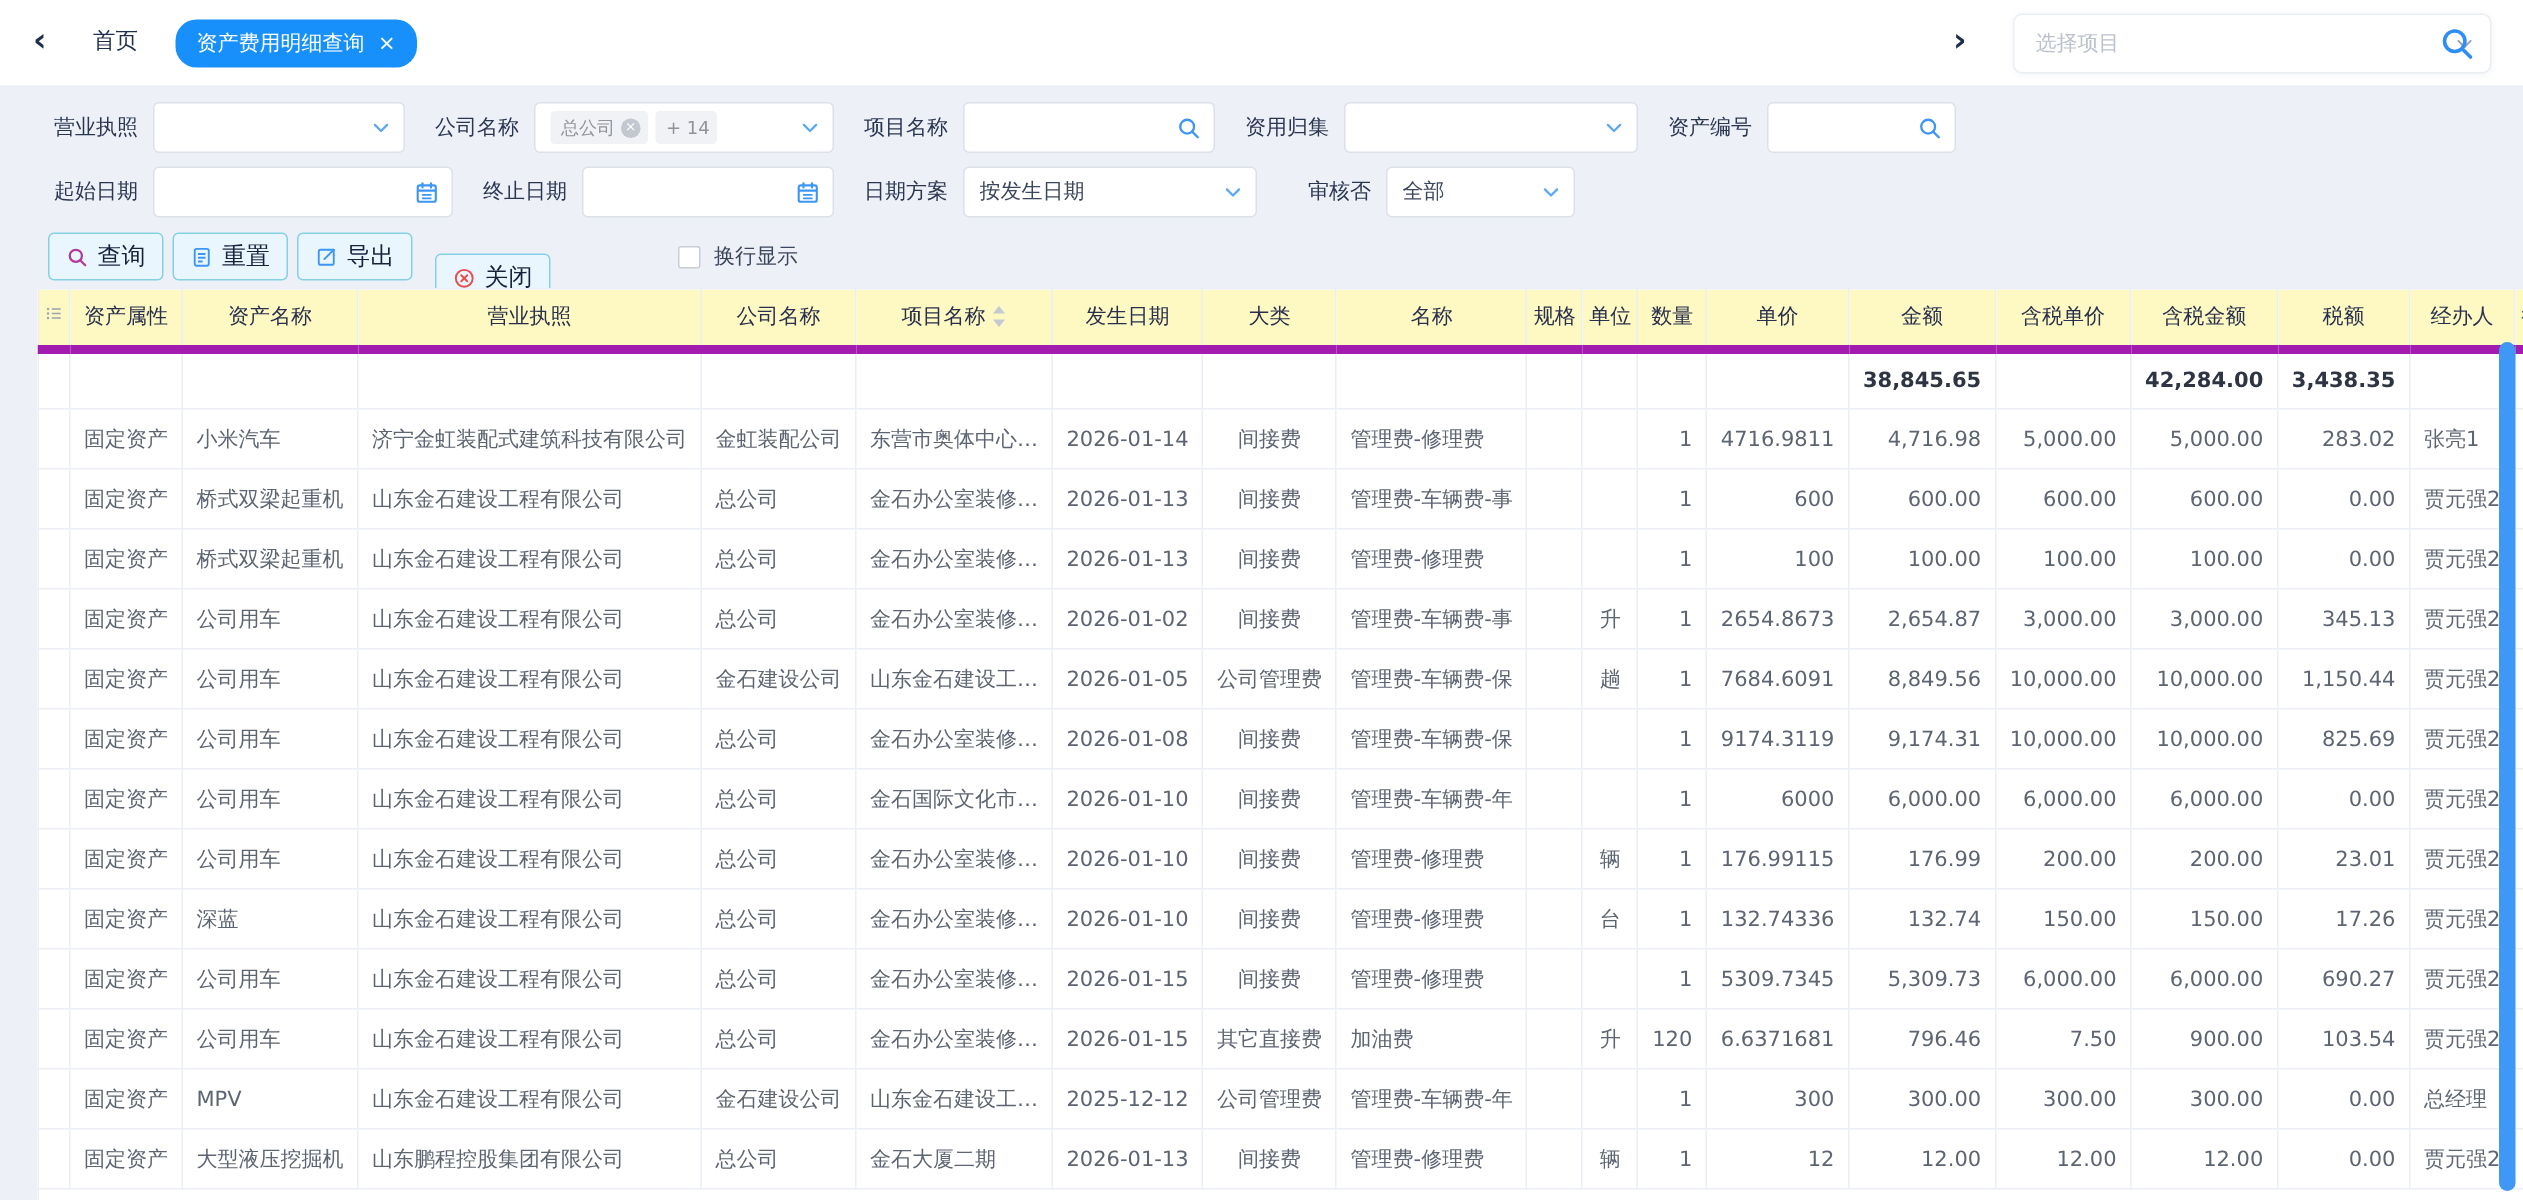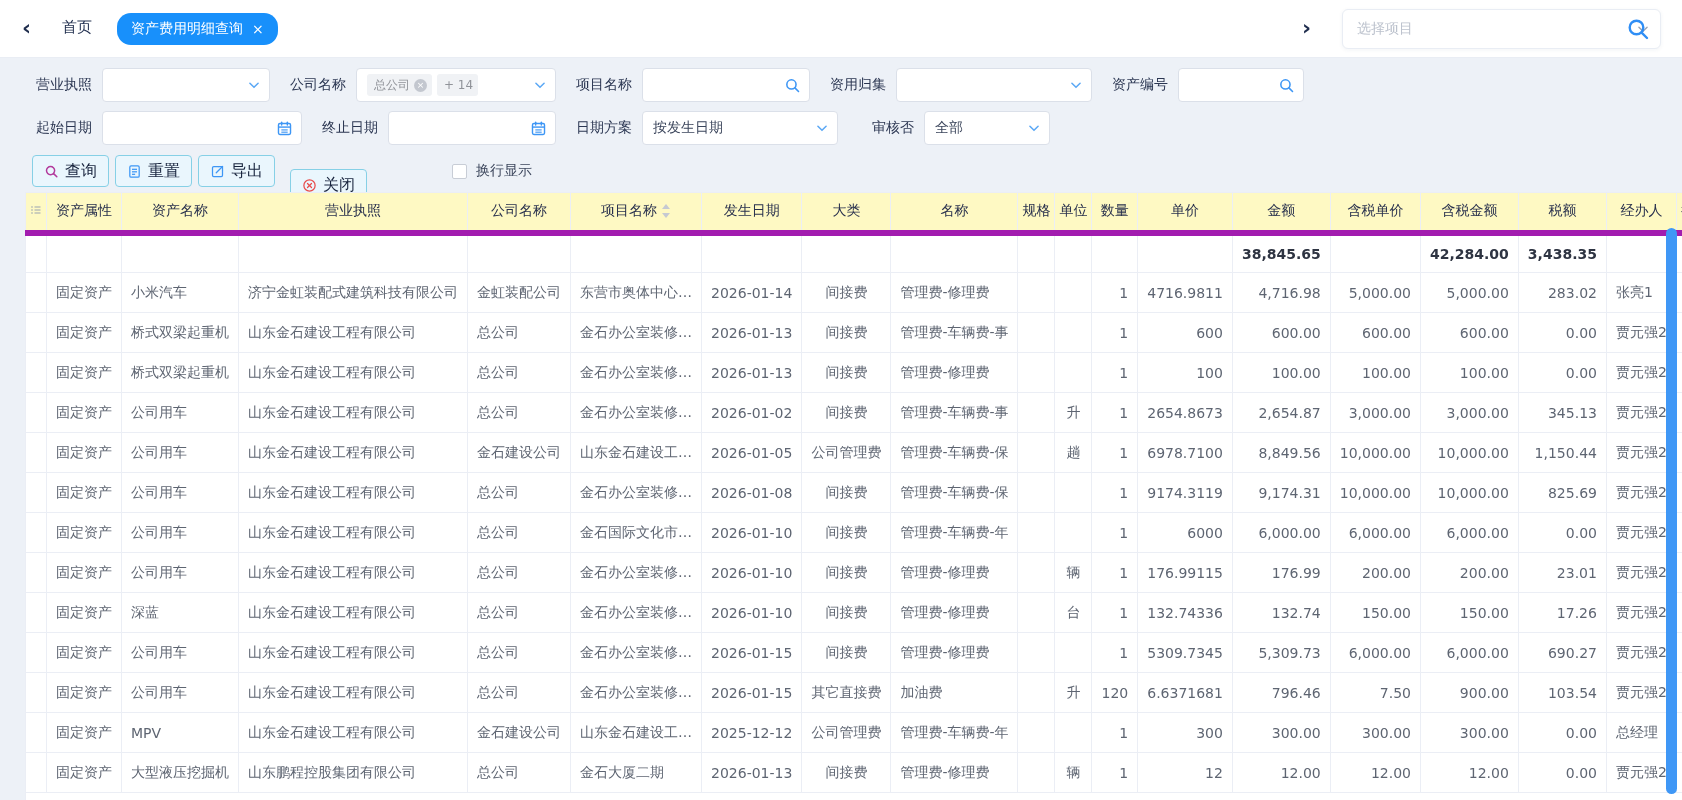--- a/index.html
+++ b/index.html
@@ -432,21 +432,21 @@
           <td class="a-l">公司用车</td>
           <td class="a-l">山东金石建设工程有限公司</td>
           <td class="a-l">金石建设公司</td>
           <td class="a-l">山东金石建设工…</td>
           <td class="a-c">2026-01-05</td>
           <td class="a-c">公司管理费</td>
           <td class="a-l">管理费-车辆费-保</td>
           <td class="a-c"></td>
           <td class="a-c">趟</td>
           <td class="a-r">1</td>
-          <td class="a-r">6978.7100</td>
+          <td class="a-r">7684.6091</td>
           <td class="a-r">8,849.56</td>
           <td class="a-r">10,000.00</td>
           <td class="a-r">10,000.00</td>
           <td class="a-r">1,150.44</td>
           <td class="a-l">贾元强2</td>
           <td class="a-l"></td>
         </tr>
         <tr class="">
           <td class="a-c"></td>
           <td class="a-l">固定资产</td>

